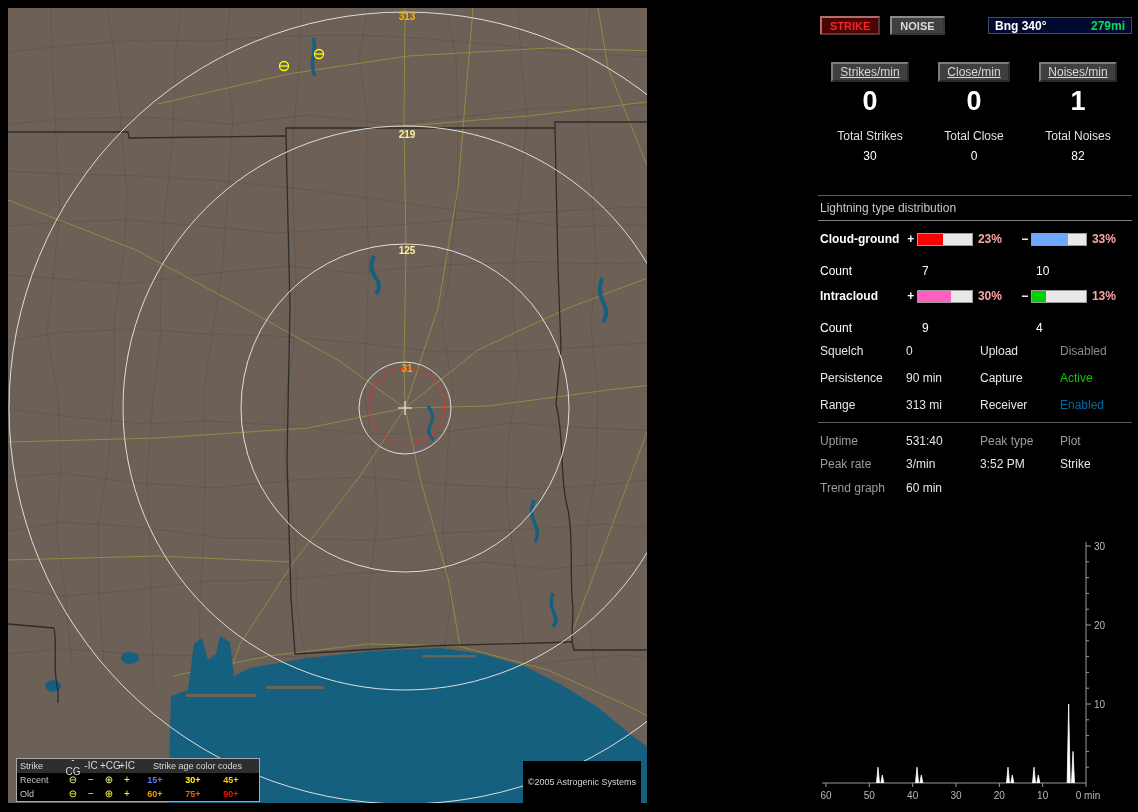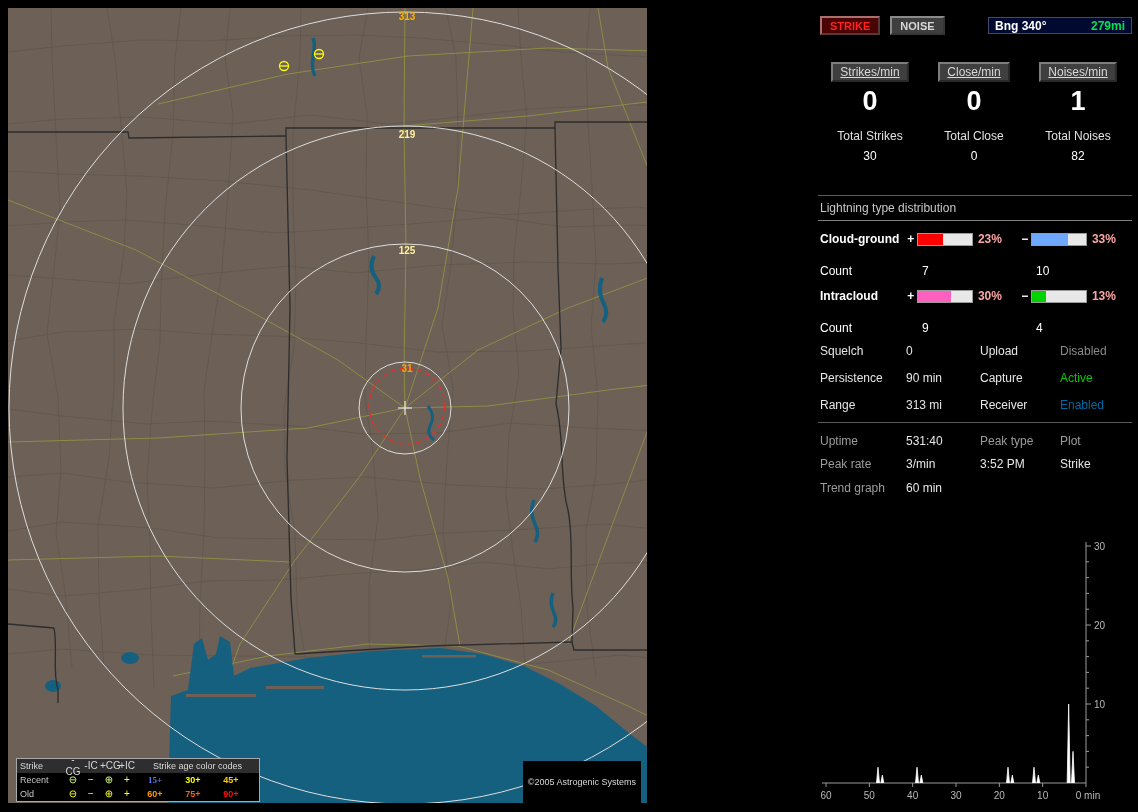--- a/index.html
+++ b/index.html
@@ -193,21 +193,21 @@
         <span class="lg-sym">+CG</span>
         <span class="lg-sym">+IC</span>
         <span class="lg-age-header">Strike age color codes</span>
       </div>
       <div class="legend-row">
         <span class="lg-label">Recent</span>
         <span class="lg-sym" style="color: rgb(216, 255, 138);">⊖</span>
         <span class="lg-sym" style="color: rgb(216, 255, 138);">−</span>
         <span class="lg-sym" style="color: rgb(216, 255, 138);">⊕</span>
         <span class="lg-sym" style="color: rgb(216, 255, 138);">+</span>
-        <span class="lg-age" style="color: rgb(90, 124, 255); font-family: Liberation Serif, serif;">15+</span>
+        <span class="lg-age" style="color: rgb(90, 124, 255);">15+</span>
         <span class="lg-age" style="color: rgb(255, 255, 0);">30+</span>
         <span class="lg-age" style="color: rgb(255, 204, 0);">45+</span>
       </div>
       <div class="legend-row">
         <span class="lg-label">Old</span>
         <span class="lg-sym" style="color: rgb(255, 255, 46);">⊖</span>
         <span class="lg-sym" style="color: rgb(255, 255, 46);">−</span>
         <span class="lg-sym" style="color: rgb(255, 255, 46);">⊕</span>
         <span class="lg-sym" style="color: rgb(255, 255, 46);">+</span>
         <span class="lg-age" style="color: rgb(255, 153, 0);">60+</span>

